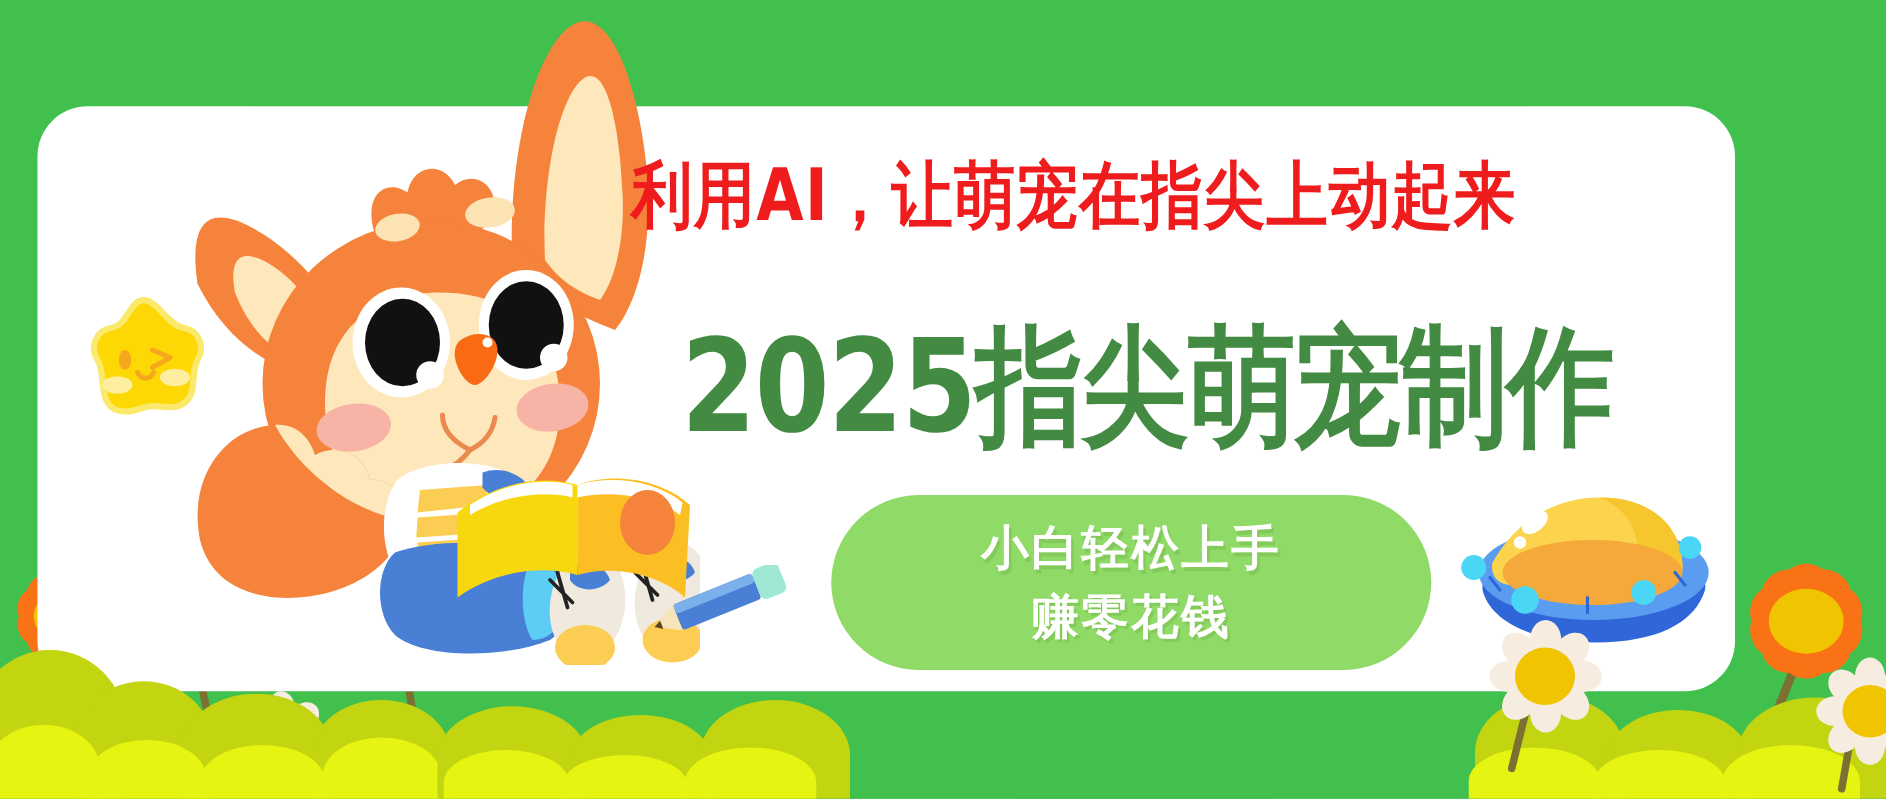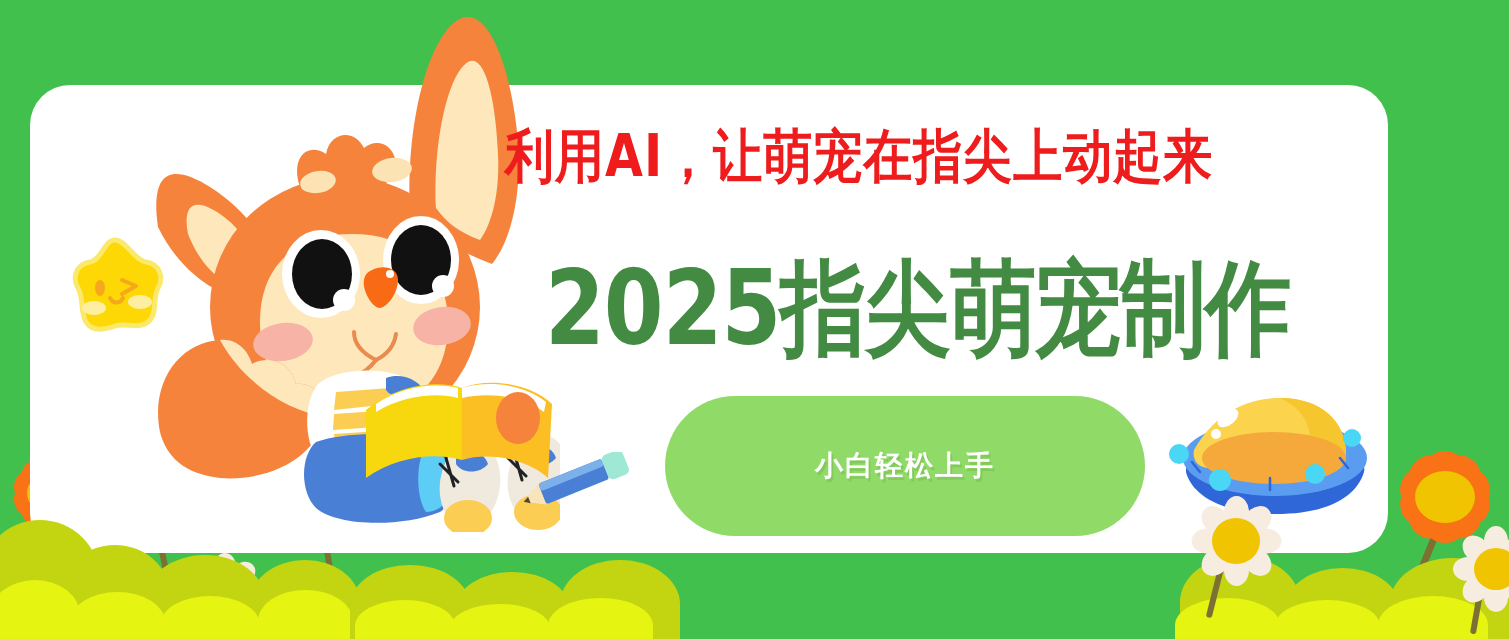--- a/index.html
+++ b/index.html
@@ -41,21 +41,21 @@
     letter-spacing:-1px;white-space:nowrap;
     font-family:"DejaVu Sans","Liberation Sans",sans-serif;
     transform:scaleY(1.2);transform-origin:left top;
   }
   .pill{
     position:absolute;left:665px;top:396px;width:480px;height:140px;
     background:#90da68;border-radius:70px;
     display:flex;flex-direction:column;align-items:center;justify-content:center;
   }
   .pill-line{
-    font-size:28px;font-weight:bold;color:#ffffff;
+    font-size:38px;font-weight:bold;color:#ffffff;
     letter-spacing:2px;line-height:1.45;
     text-shadow:2px 3px 0 rgba(120,190,80,.55);
     font-family:"DejaVu Sans","Liberation Sans",sans-serif;
   }
 
   
   .fox{position:absolute;left:140px;top:12px;width:420px;height:520px;}
 
   
   .star-wrap{position:absolute;left:60px;top:232px;width:110px;height:110px;}
@@ -273,20 +273,21 @@
         <path d="M16 26 L10 29 L16 33 Z" fill="#5b4326"></path>
       </g>
     </svg>
   </div>
 
   <div class="headline">利用AI，让萌宠在指尖上动起来</div>
   <div class="bigtitle">2025指尖萌宠制作</div>
 
   <div class="pill">
     <div class="pill-line">小白轻松上手</div>
+    <div class="pill-line">赚零花钱</div>
   </div>
 
   <div>
     <div class="bush" style="left:-20px;top:520px;width:120px;height:120px;background:#c3d411;"></div>
     <div class="bush" style="left:60px;top:545px;width:110px;height:100px;background:#c3d411;"></div>
     <div class="bush" style="left:145px;top:555px;width:120px;height:90px;background:#c3d411;"></div>
     <div class="bush" style="left:250px;top:560px;width:110px;height:85px;background:#c3d411;"></div>
     <div class="bush" style="left:-10px;top:580px;width:90px;height:70px;background:#e6f411;"></div>
     <div class="bush" style="left:70px;top:592px;width:95px;height:60px;background:#e6f411;"></div>
     <div class="bush" style="left:160px;top:596px;width:100px;height:58px;background:#e6f411;"></div>

